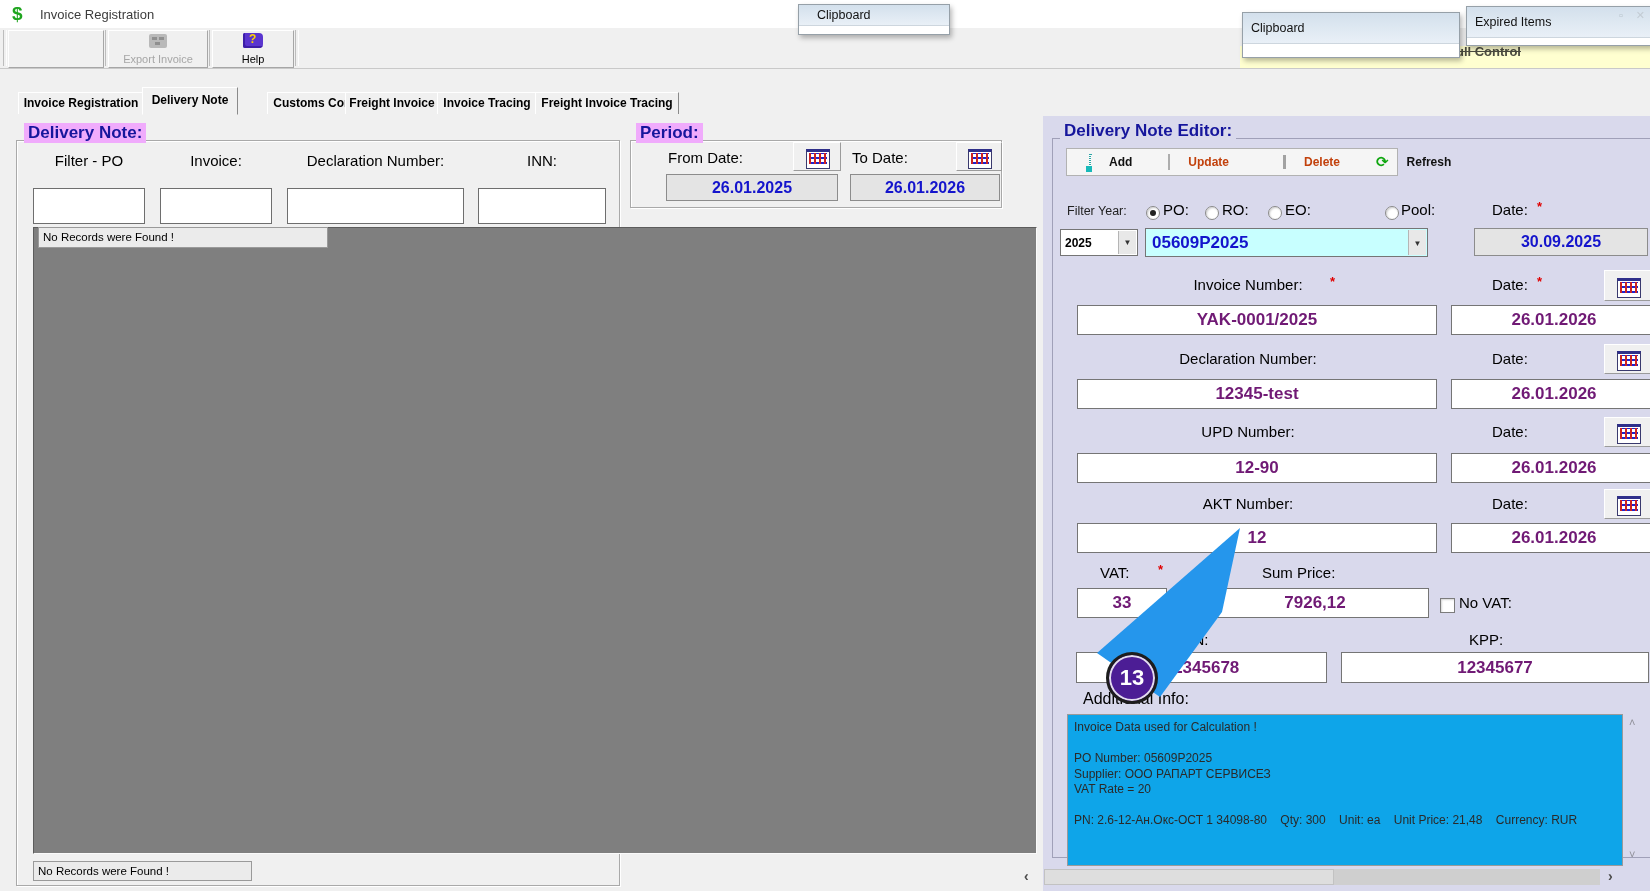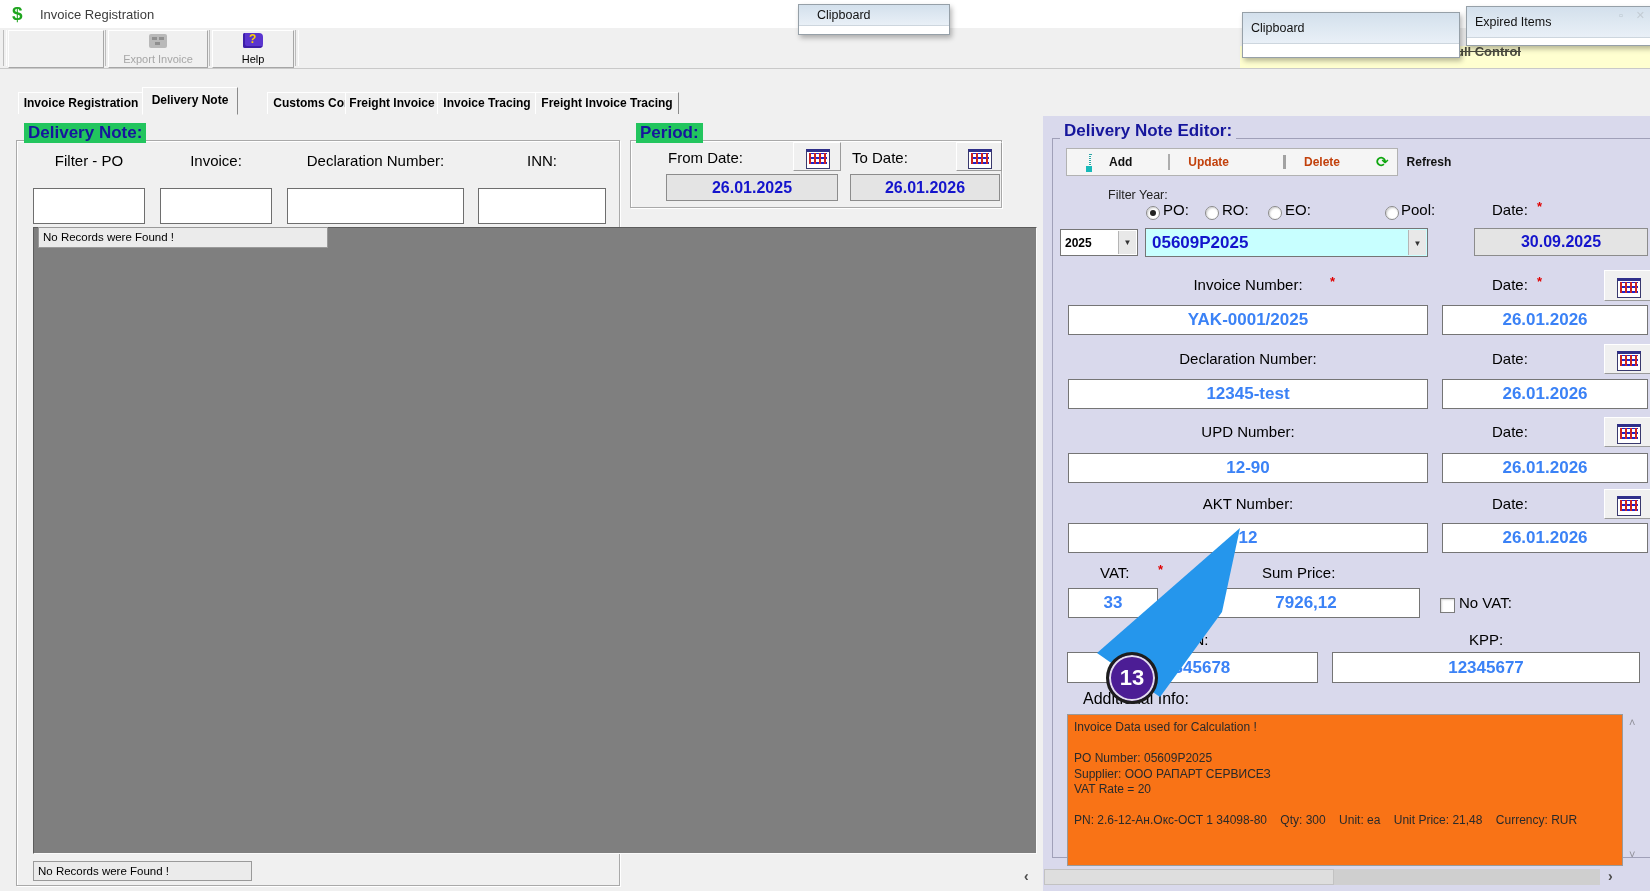--- a/index.html
+++ b/index.html
@@ -18,49 +18,49 @@
   .expicon{position:absolute;left:50%;top:3px;margin-left:-9px;width:18px;height:14px;background:#b9b9b9;border-radius:2px;}
   .expicon::after{content:"";position:absolute;left:3px;top:3px;width:5px;height:3px;background:#8f8f8f;box-shadow:7px 0 0 #8f8f8f,3px 5px 0 #8f8f8f;}
   .bookicon{position:absolute;left:50%;top:2px;margin-left:-10px;width:20px;height:15px;background:#5a35cf;border-radius:2px 4px 4px 2px;box-shadow:inset 2px -2px 0 #3c1ea8;}
   .bookicon span{position:absolute;left:6px;top:-1px;font-size:12px;font-weight:bold;color:#ffd400;}
   
   .tab{top:92px;height:21px;background:#f0f0f0;border-top:1px solid #fff;border-left:1px solid #fff;
        border-right:1px solid #8a8a8a;font-size:12px;font-weight:bold;text-align:center;line-height:21px;}
   .tab.active{top:87px;height:26px;line-height:24px;border-bottom:1px solid #f0f0f0;z-index:3;}
   
   .gbox{border:1px solid #a9a9a9;box-shadow:inset 1px 1px 0 #ffffff, 1px 1px 0 #ffffff;}
-  .gtitle{font-size:17px;font-weight:bold;color:#16169c;background:#22c55e;padding:0 4px;z-index:2;}
+  .gtitle{font-size:17px;font-weight:bold;color:#16169c;background:#f0abfc;padding:0 4px;z-index:2;}
   .flabel{font-size:15px;color:#000000;}
   .finput{background:#fff;border:1px solid #6e6e6e;font-size:14px;padding:0 4px;box-sizing:border-box;}
   .norec{background:#ebebeb;border:1px solid #9a9a9a;font-size:11.5px;line-height:19px;padding-left:4px;box-sizing:border-box;}
   .grid{background:#7f7f7f;border-top:1px solid #5c5c5c;border-left:1px solid #5c5c5c;border-right:1px solid #fafafa;border-bottom:1px solid #fafafa;}
   .dateshow{background:#e4e4e4;border:1px solid #8c8c8c;text-align:center;font-weight:bold;color:#1414cc;font-size:16px;box-sizing:border-box;}
   .calbtn{background:#f0f0f0;border-top:1px solid #fff;border-left:1px solid #fff;border-right:1px solid #9b9b9b;border-bottom:1px solid #9b9b9b;}
   .calico{position:absolute;left:50%;top:50%;width:22px;height:16px;margin:-8px 0 0 -11px;background:#fff;border:1px solid #3a3a6e;border-top:3px solid #2f2f8a;
      background-image:repeating-linear-gradient(90deg,#c22 0 2px,transparent 2px 5px),repeating-linear-gradient(0deg,#22c 0 2px,transparent 2px 5px);background-size:18px 11px;background-position:2px 1px;background-repeat:no-repeat;}
   
   .lavpanel{left:1043px;top:116px;width:607px;height:775px;background:#d9d9ec;}
   .etoolbar{background:#f5f5f5;border:1px solid #b2b2b2;display:flex;align-items:center;font-size:12px;font-weight:bold;box-sizing:border-box;padding:0 4px;gap:18px;}
   .etsep{width:1px;height:18px;background:#bdbdbd;box-shadow:1px 0 0 #fff;}
   .etlabel{color:#111;}
   .etlabel.dis{color:#c2410c;}
   .addico{width:13px;height:15px;background:#fff;border:1px dotted #2aa5a5;position:relative;}
   .addico::after{content:"";position:absolute;right:-2px;bottom:-2px;width:6px;height:6px;background:#17b9b9;}
   .updico{width:14px;height:14px;background:#d7d7d7;border:1px solid #adadad;box-shadow:inset -3px -3px 0 #c2c2c2;}
   .delico{width:13px;height:14px;background:#b9b9b9;border-left:3px solid #a2a2a2;}
   .refico{color:#0fa60f;font-weight:bold;font-size:15px;line-height:14px;}
   .elabel{font-size:15px;color:#000;}
-  .evalbox{background:#fff;border:1px solid #757575;text-align:center;font-size:17px;font-weight:bold;color:#3b82f6;box-sizing:border-box;}
+  .evalbox{background:#fff;border:1px solid #757575;text-align:center;font-size:17px;font-weight:bold;color:#701a75;box-sizing:border-box;margin-left:9px;}
   .req{color:#e00000;font-size:13px;font-weight:bold;}
   .radio{width:12px;height:12px;border-radius:50%;background:#fff;border:1px solid #8a8a8a;box-shadow:inset 1px 1px 2px #cfcfcf;}
   .radio.sel::after{content:"";position:absolute;left:3px;top:3px;width:6px;height:6px;border-radius:50%;background:#222;}
   .combo{box-sizing:border-box;border:1px solid #757575;background:#fff;}
   .ddbtn{position:absolute;right:1px;top:1px;bottom:1px;width:17px;background:#e8e8e8;border-left:1px solid #b5b5b5;text-align:center;color:#333;font-size:8px;line-height:24px;}
   .chk{width:13px;height:13px;background:#fff;border:1px solid #7c7c7c;box-shadow:inset 1px 1px 2px #d6d6d6;}
-  .addinfo{background:#f97316;border:1px solid #9a9a9a;font-size:12px;line-height:15.5px;color:#2a2a2a;white-space:pre;overflow:hidden;padding:5px 6px;box-sizing:border-box;}
+  .addinfo{background:#0ea5e9;border:1px solid #9a9a9a;font-size:12px;line-height:15.5px;color:#2a2a2a;white-space:pre;overflow:hidden;padding:5px 6px;box-sizing:border-box;}
   .scrollchar{color:#8f8f98;font-size:11px;}
   .hsb{background:#cfcfcf;}
   .hsb .thumb{position:absolute;left:0;top:0;height:100%;width:290px;background:#dedede;border:1px solid #c2c2c2;box-sizing:border-box;}
   
   .fwin{border:1px solid #96a0a8;box-shadow:2px 3px 5px rgba(0,0,0,.28);background:#fff;z-index:50;}
   .fwin .bar{position:absolute;left:0;top:0;right:0;background:linear-gradient(#d3e0ec,#e9f0f7);border-bottom:1px solid #cdd6de;font-size:12.5px;color:#111;}
   .ylw{background:#ffffd0;z-index:10;}
   .ulevel{font-size:13px;font-weight:bold;color:#4c4c40;text-decoration:line-through;z-index:11;}
   .callout-circle{border-radius:50%;background:#4c1d95;border:3px solid #1d1d1d;box-shadow:inset 0 0 0 2px rgba(255,255,255,.85);
      color:#fff;font-size:22px;font-weight:bold;text-align:center;line-height:46px;z-index:41;}
@@ -141,21 +141,21 @@
   <span class="etsep"></span>
   <span class="etsep"></span>
   <span class="delico"></span>
   <span class="etlabel dis">Delete</span>
   <span class="etsep"></span>
   <span class="refico">⟳</span>
   <span class="etlabel">Refresh</span>
   <span class="etsep"></span>
 </div>
 
-<div class="abs" style="left:1067px;top:188px;font-size:12.5px;color:#222;margin-left:41px;">Filter Year:</div>
+<div class="abs" style="left:1067px;top:204px;font-size:12.5px;color:#222;">Filter Year:</div>
 <div class="abs radio sel" style="left:1146px;top:206px;"></div>
 <div class="abs elabel" style="left:1163px;top:201px;">PO:</div>
 <div class="abs radio" style="left:1205px;top:206px;"></div>
 <div class="abs elabel" style="left:1222px;top:201px;">RO:</div>
 <div class="abs radio" style="left:1268px;top:206px;"></div>
 <div class="abs elabel" style="left:1285px;top:201px;">EO:</div>
 <div class="abs radio" style="left:1385px;top:206px;"></div>
 <div class="abs elabel" style="left:1401px;top:201px;">Pool:</div>
 <div class="abs elabel" style="left:1492px;top:201px;">Date:</div>
 <div class="abs req" style="left:1537px;top:199px;">*</div>

